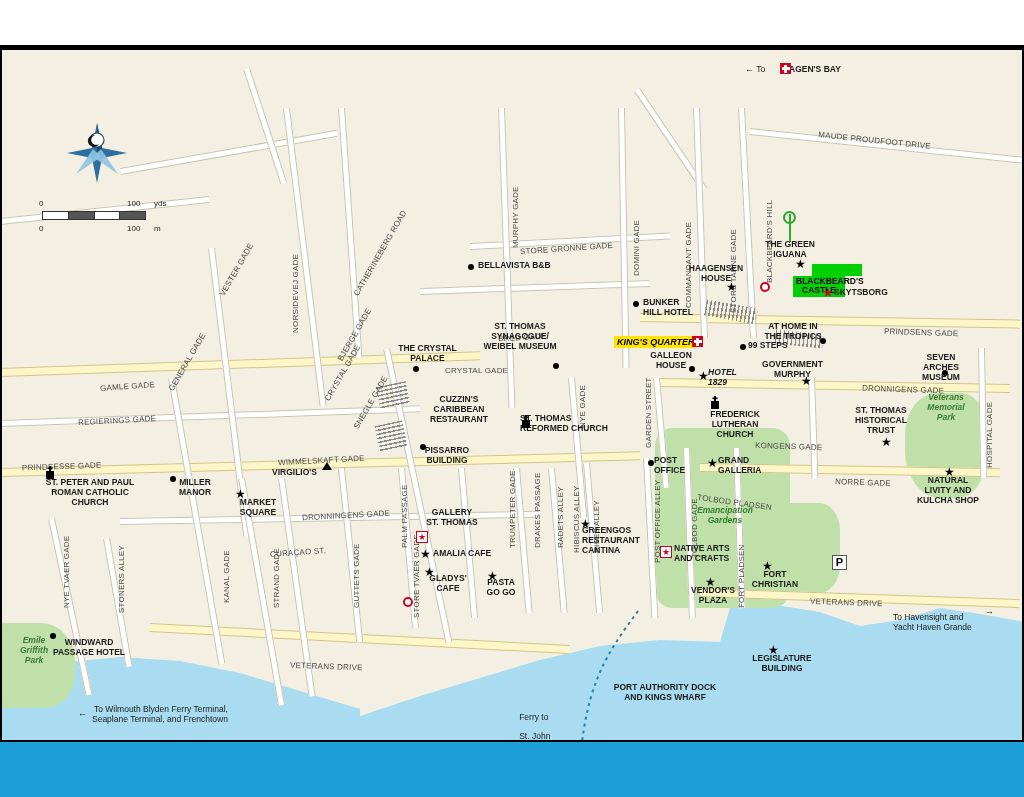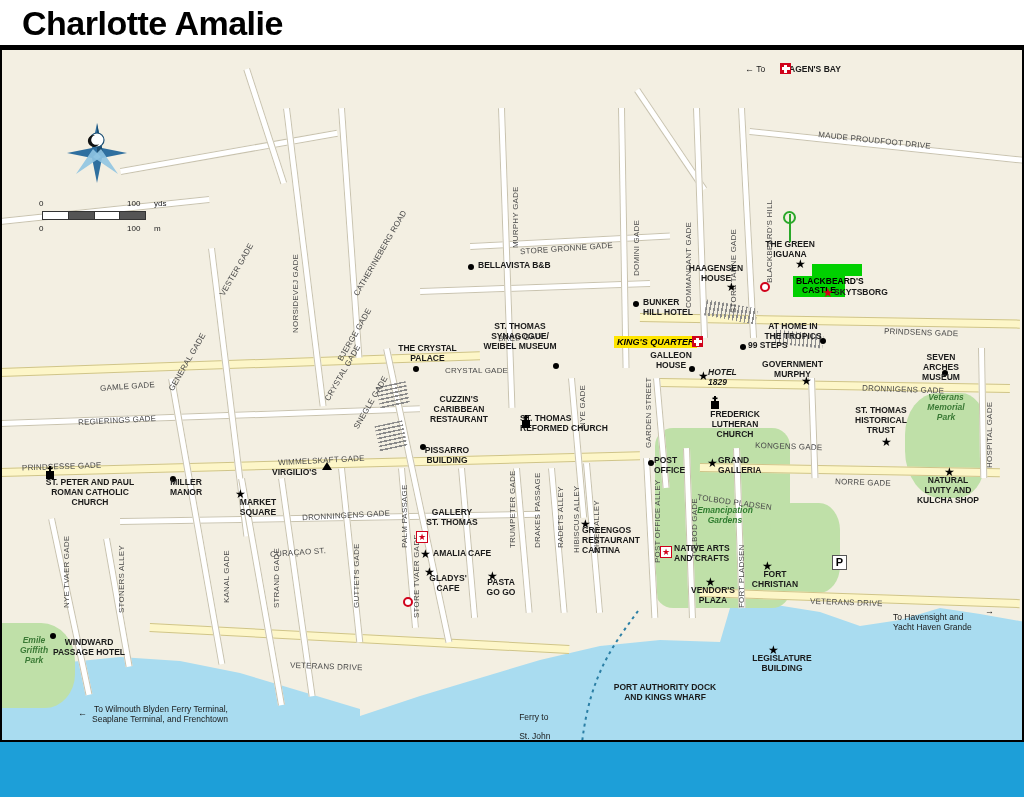--- a/index.html
+++ b/index.html
@@ -162,23 +162,20 @@
     color:#ffffff; font-size: 11.5px;
   }
   .footer-text i { font-style: italic; }
   .arrowtxt { font-size: 9px; }
 </style>
 </head>
 <body>
 
 <div id="page">
 
-  <div class="title-bar">
-    <div class="title">Charlotte Amalie</div>
-  </div>
   <div class="title-rule"></div>
 
   <div class="map">
 
     <div class="water water-main"></div>
     <div class="water water-left"></div>
 
     <div class="park park-veterans"></div>
     <div class="park park-emancipation"></div>
     <div class="park park-emile"></div>
@@ -353,21 +350,21 @@
     <svg style="position:absolute; left:520px; top:367px;" width="12" height="14" viewBox="0 0 12 14">
       <rect x="2" y="5" width="8" height="8" fill="#000"></rect>
         <rect x="5" y="0" width="2" height="5" fill="#000"></rect>
         <rect x="3.5" y="1.5" width="5" height="1.6" fill="#000"></rect>
     </svg>
 
     <div class="lbl poi" style="left:272px; top:420px;">VIRGILIO'S</div>
     <div style="position:absolute; left:322px; top:414px; width:0;height:0;border-left:5px solid transparent;border-right:5px solid transparent;border-bottom:8px solid #000;"></div>
 
     <div class="dot" style="left:170px; top:428px;"></div>
-    <div class="lbl poi" style="left:156px; top:430px; white-space:pre; width:60px;">MILLER
+    <div class="lbl poi" style="left:165px; top:430px; white-space:pre; width:60px;">MILLER
 MANOR</div>
 
     <div class="lbl poi" style="left:30px; top:430px; white-space:pre; width:120px;">ST. PETER AND PAUL
 ROMAN CATHOLIC
 CHURCH</div>
     <svg style="position:absolute; left:44px; top:418px;" width="12" height="14" viewBox="0 0 12 14">
       <rect x="2" y="5" width="8" height="8" fill="#000"></rect>
         <rect x="5" y="0" width="2" height="5" fill="#000"></rect>
         <rect x="3.5" y="1.5" width="5" height="1.6" fill="#000"></rect>
     </svg>

